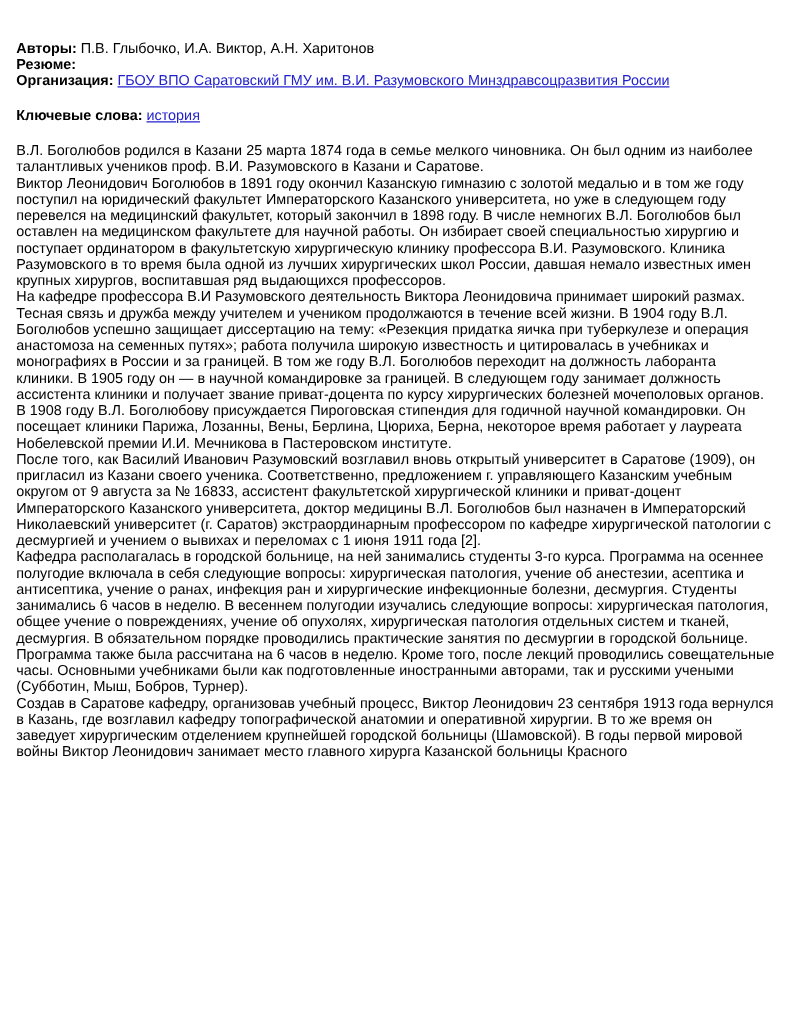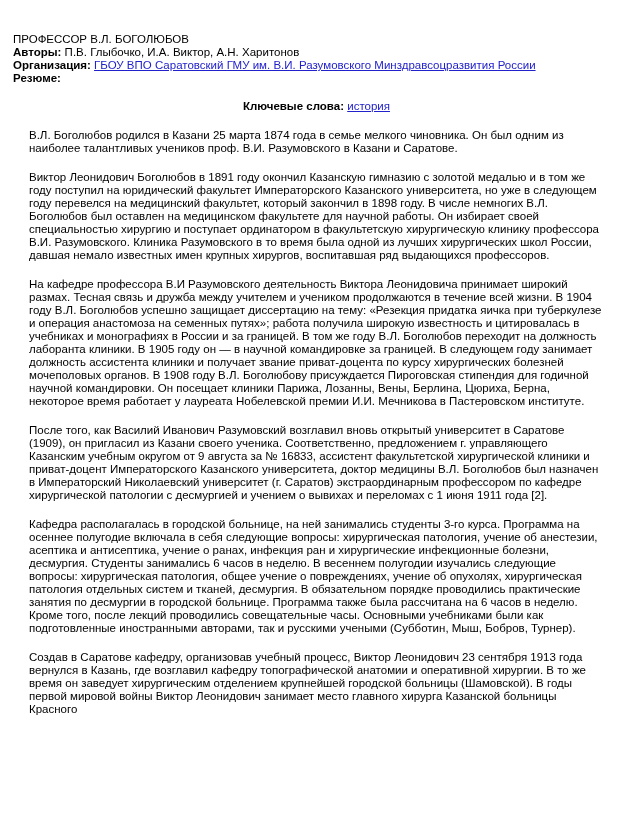--- a/index.html
+++ b/index.html
@@ -21,45 +21,44 @@
     line-height: 13px;
   }
   .meta-line { line-height: 13px; }
   .label { font-weight: bold; }
   a.link, .link {
     color: #2222CC;
     text-decoration: underline;
     cursor: pointer;
   }
   .summary-text { margin-top: 12px; }
-  .keywords-line { margin-top: 15px; text-align: center; }
+  .keywords-line { margin-top: 15px; }
   .article-body { margin-top: 15px; }
-  .article-body p { margin: 16px; }
+  .article-body p { margin: 0; }
 </style>
 </head>
 <body>
 
 <div class="page">
 
-  <div class="title">ПРОФЕССОР В.Л. БОГОЛЮБОВ</div>
 
 
 
   <div class="meta-line">
     <span class="label">Авторы:</span>
     <span> </span><span>П.В. Глыбочко, И.А. Виктор, А.Н. Харитонов</span>
   </div>
 
   <div class="meta-line">
-    <span class="label">Организация:</span>
-    <span> </span><a class="link">ГБОУ ВПО Саратовский ГМУ им. В.И. Разумовского Минздравсоцразвития России</a>
+    <span class="label">Резюме:</span>
   </div>
 
   <div class="meta-line">
-    <span class="label">Резюме:</span>
+    <span class="label">Организация:</span>
+    <span> </span><a class="link">ГБОУ ВПО Саратовский ГМУ им. В.И. Разумовского Минздравсоцразвития России</a>
   </div>
 
 
   <div class="keywords-line">
     <span class="label">Ключевые слова:</span>
     <span> </span><a class="link">история</a>
   </div>
 
   <div class="article-body">
     <p>В.Л. Боголюбов родился в Казани 25 марта 1874 года в семье мелкого чиновника. Он был одним из наиболее талантливых учеников проф. В.И. Разумовского в Казани и Саратове.</p>

